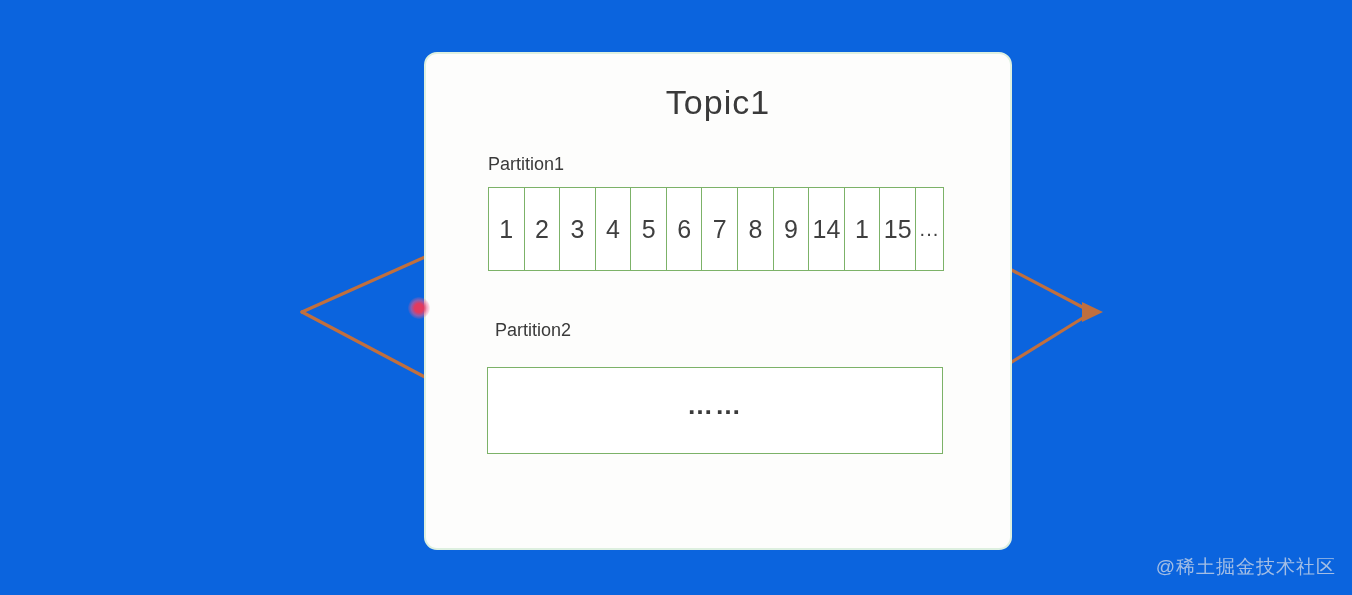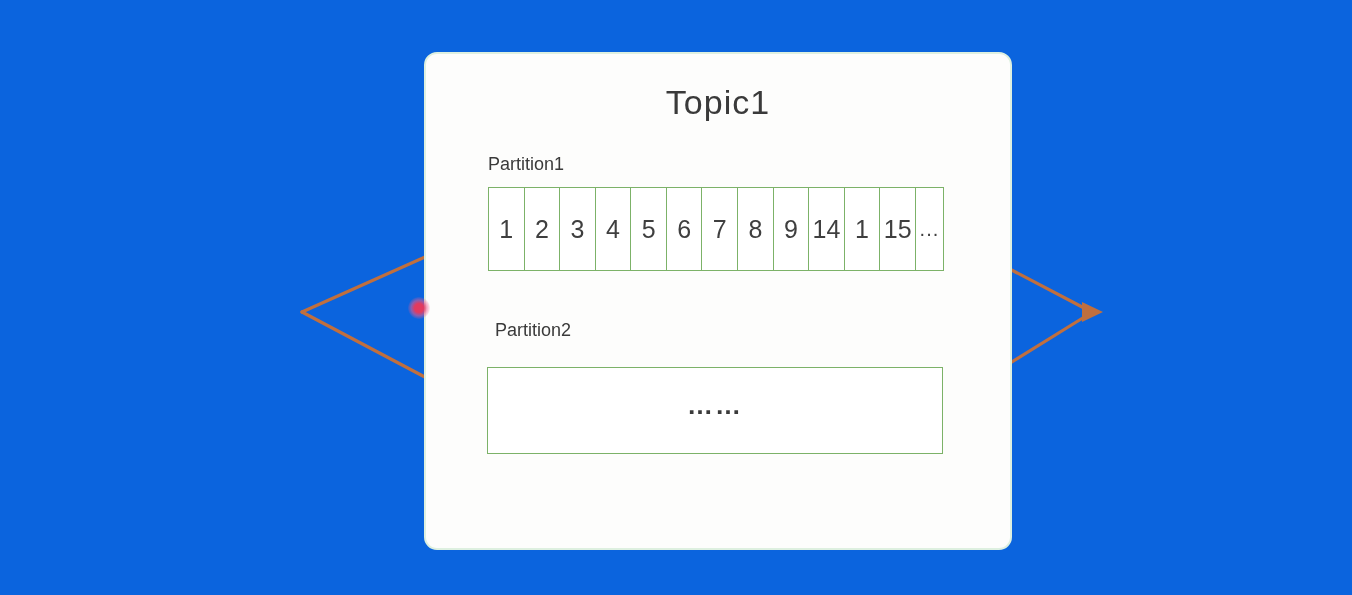--- a/index.html
+++ b/index.html
@@ -115,13 +115,14 @@
       </div>
 
     <div class="partition-label p2-label">Partition2</div>
     <div class="p2-box">
       <span class="p2-dots">……</span>
     </div>
   </div>
 
   <div class="pointer-dot"></div>
 
+  <div class="watermark">@稀土掘金技术社区</div>
 </div>
 
 </body></html>

